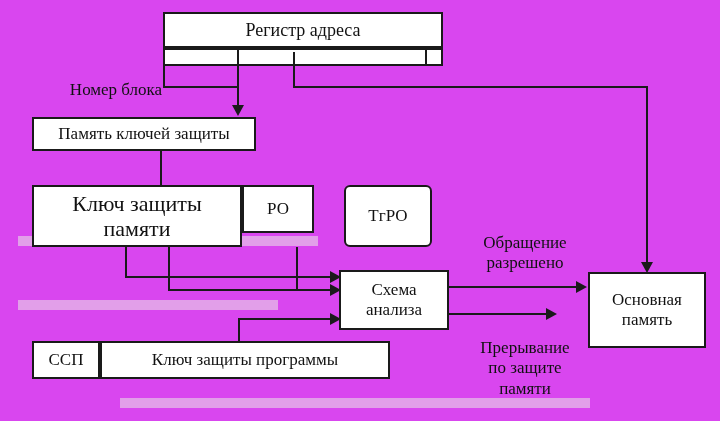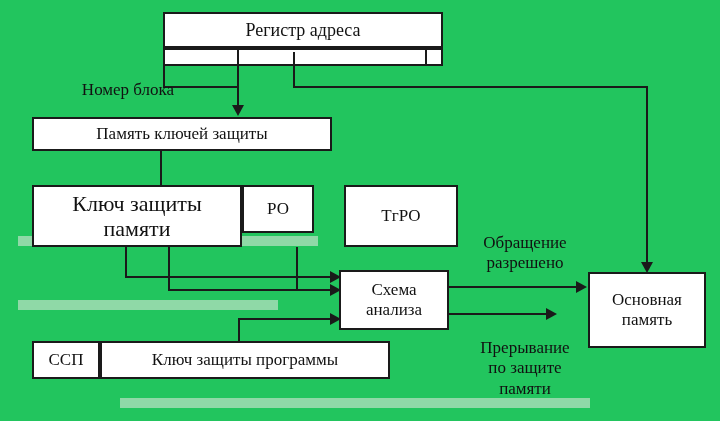--- a/index.html
+++ b/index.html
@@ -4,21 +4,21 @@
 <style>
   html, body {
     margin: 0;
     padding: 0;
     background: #ffffff;
   }
   #canvas {
     position: relative;
     width: 720px;
     height: 421px;
-    background: #22c55e;
+    background: #d946ef;
     font-family: "Liberation Serif", serif;
     overflow: hidden;
   }
   .box {
     position: absolute;
     box-sizing: border-box;
     border: 2px solid #1a1a1a;
     background: #ffffff;
     display: flex;
     align-items: center;
@@ -81,42 +81,42 @@
 
   <div class="box" style="left:163px; top:48px; width:280px; height:18px;"></div>
   <div class="divider" style="left:237px; top:48px; height:18px;"></div>
   <div class="divider" style="left:425px; top:48px; height:18px;"></div>
 
   <div class="line v" style="left:163px; top:66px; height:22px;"></div>
   <div class="line h" style="left:163px; top:86px; width:76px;"></div>
   <div class="line v" style="left:237px; top:66px; height:40px;"></div>
   <div class="arrow-d" style="left:232px; top:105px;"></div>
 
-  <div class="label" style="left:48px; top:80px; width:160px; font-size:17px;">Номер блока</div>
+  <div class="label" style="left:36px; top:80px; width:160px; font-size:17px;">Номер блока</div>
 
   <div class="line v" style="left:293px; top:52px; height:36px;"></div>
   <div class="line h" style="left:293px; top:86px; width:355px;"></div>
   <div class="line v" style="left:646px; top:86px; height:178px;"></div>
   <div class="arrow-d" style="left:641px; top:262px;"></div>
 
-  <div class="box" style="left:32px; top:117px; width:300px; height:34px; font-size:17px;">
+  <div class="box" style="left:32px; top:117px; width:224px; height:34px; font-size:17px;">
     <span>Память ключей защиты</span>
   </div>
 
   <div class="line v" style="left:160px; top:151px; height:34px;"></div>
 
   <div class="box" style="left:32px; top:185px; width:210px; height:62px; font-size:22px;">
     <span style="white-space:pre-line;">Ключ защиты
 памяти</span>
   </div>
   <div class="box" style="left:242px; top:185px; width:72px; height:48px; font-size:17px;">
     <span>РО</span>
   </div>
 
-  <div class="box" style="left:344px; top:185px; width:114px; height:62px; font-size:17px;">
+  <div class="box" style="left:344px; top:185px; width:88px; height:62px; font-size:17px;border-radius:6px;">
     <span>ТгРО</span>
   </div>
 
   <div class="box" style="left:339px; top:270px; width:110px; height:60px; font-size:17px;">
     <span style="white-space:pre-line;">Схема
 анализа</span>
   </div>
 
   <div class="box" style="left:588px; top:272px; width:118px; height:76px; font-size:17px;">
     <span style="white-space:pre-line;">Основная

